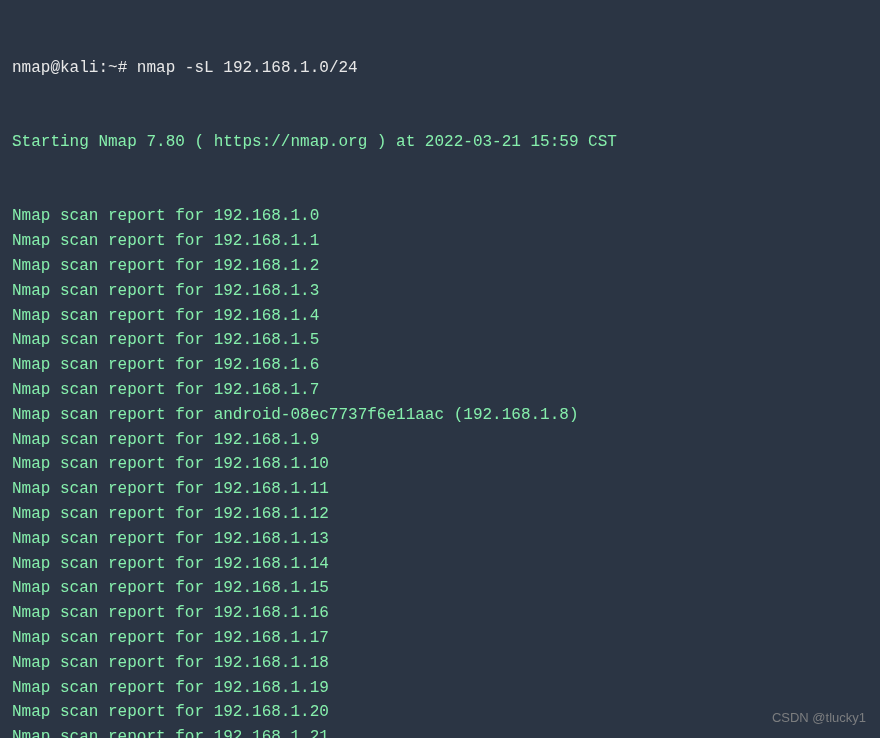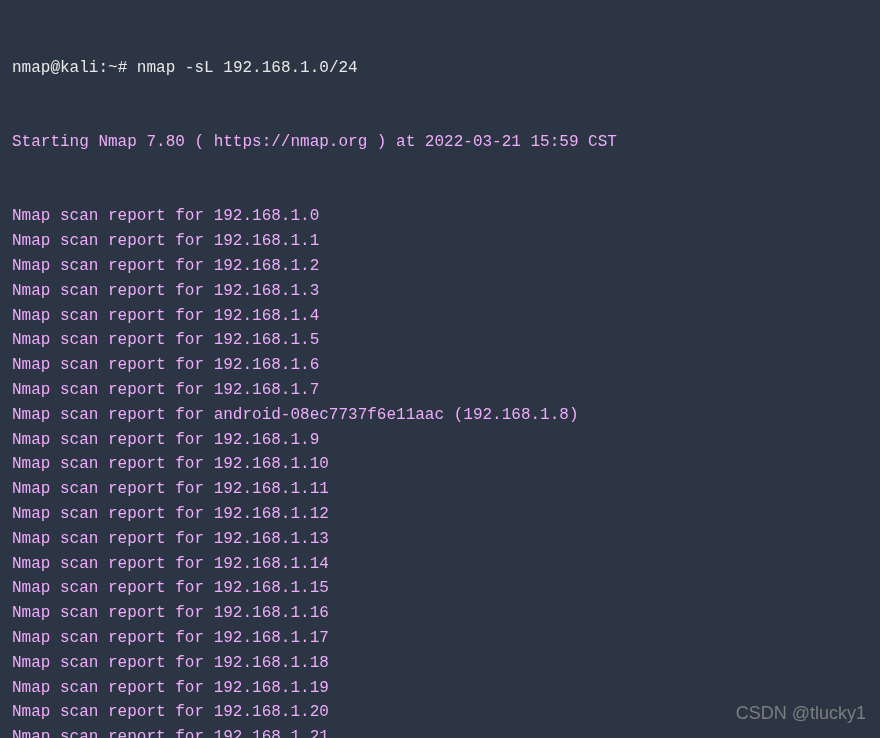--- a/index.html
+++ b/index.html
@@ -31,27 +31,27 @@
     .path {
       color: #e8e8e8;
     }
     .hash {
       color: #e8e8e8;
     }
     .command {
       color: #e8e8e8;
     }
     .output-line {
-      color: #f0abfc;
+      color: #86efac;
     }
     .watermark {
       position: absolute;
       bottom: 10px;
       right: 14px;
-      font-size: 18px;
+      font-size: 13px;
       color: #8a8a8a;
       font-family: Arial, sans-serif;
       opacity: 0.85;
     }
   </style>
 </head>
 <body>
 
 <div class="terminal">
   <div class="prompt-line"><span class="user-host">nmap@kali</span><span>:</span><span class="path">~</span><span class="hash">#</span><span> </span><span class="command">nmap -sL 192.168.1.0/24</span></div>

